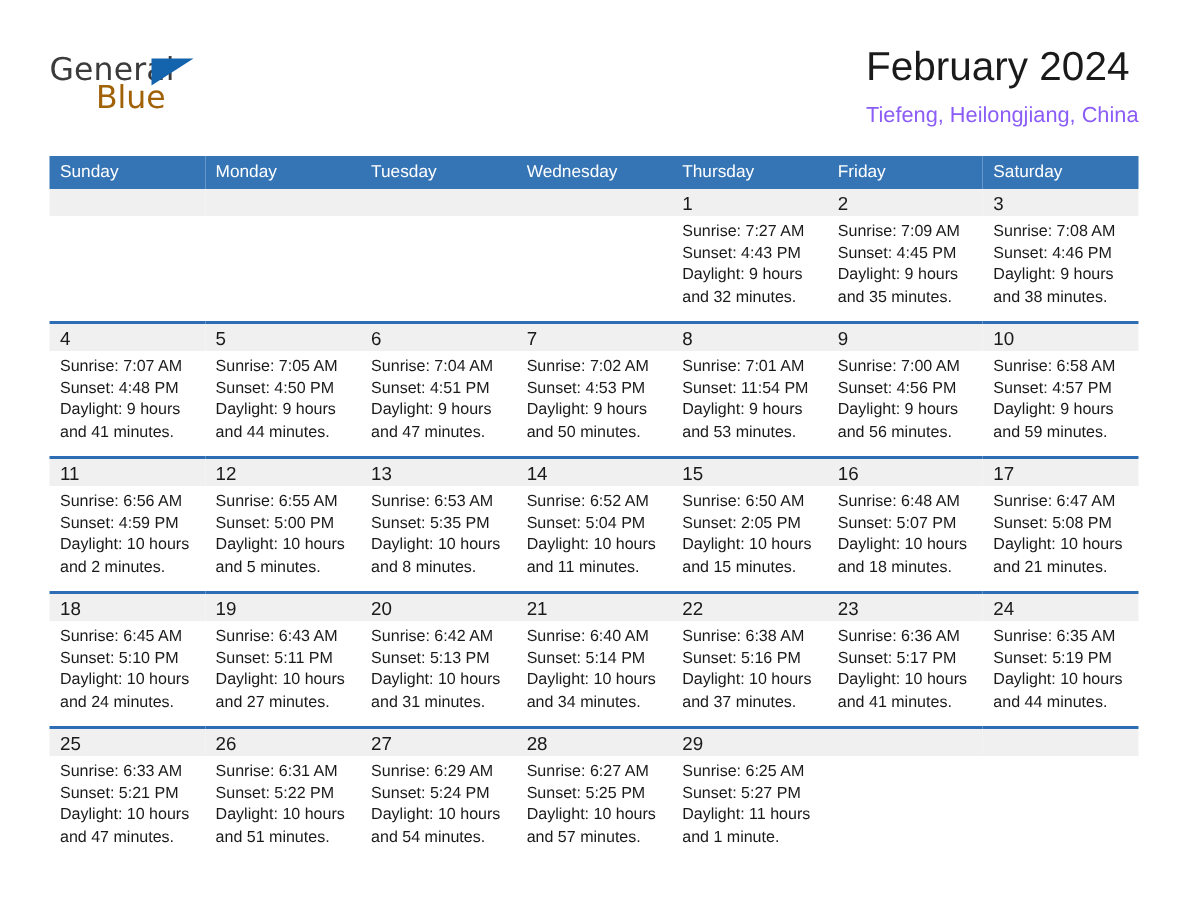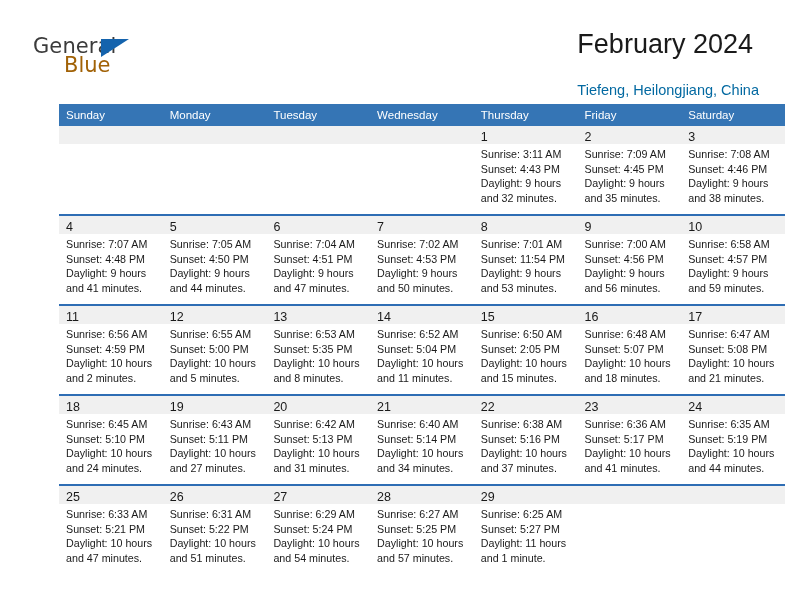--- a/index.html
+++ b/index.html
@@ -74,34 +74,33 @@
     text-align: left;
   }
   .cal-title {
     font-size: 27px;
     color: #1a1a1a;
     line-height: 1.1;
     white-space: nowrap;
     font-weight: 400;
   }
   .cal-subtitle {
-    margin-top: 23px;
+    margin-top: 10px;
     font-size: 14.5px;
-    color: #0369a1;
+    color: #8b5cf6;
     line-height: 1.1;
     white-space: nowrap;
   }
 
   
   .calendar {
     position: absolute;
     left: 33px;
     top: 104px;
     width: 726px;
-    margin-left: 26px;
   }
   table.grid {
     border-collapse: collapse;
     table-layout: fixed;
     width: 726px;
   }
   table.grid col { width: 103.71px; }
 
   thead th {
     background: #3575b5;
@@ -218,21 +217,21 @@
             <td>
               <div class="cell empty">
                 <div class="daynum-band"><span class="daynum"></span></div>
                 <div class="cell-body"></div>
               </div>
             </td>
             <td>
               <div class="cell">
                 <div class="daynum-band"><span class="daynum">1</span></div>
                 <div class="cell-body">
-                  <div class="line">Sunrise: 3:11 AM</div>
+                  <div class="line">Sunrise: 7:27 AM</div>
                   <div class="line">Sunset: 4:43 PM</div>
                   <div class="line">Daylight: 9 hours</div>
                   <div class="line">and 32 minutes.</div>
                 </div>
               </div>
             </td>
             <td>
               <div class="cell">
                 <div class="daynum-band"><span class="daynum">2</span></div>
                 <div class="cell-body">

